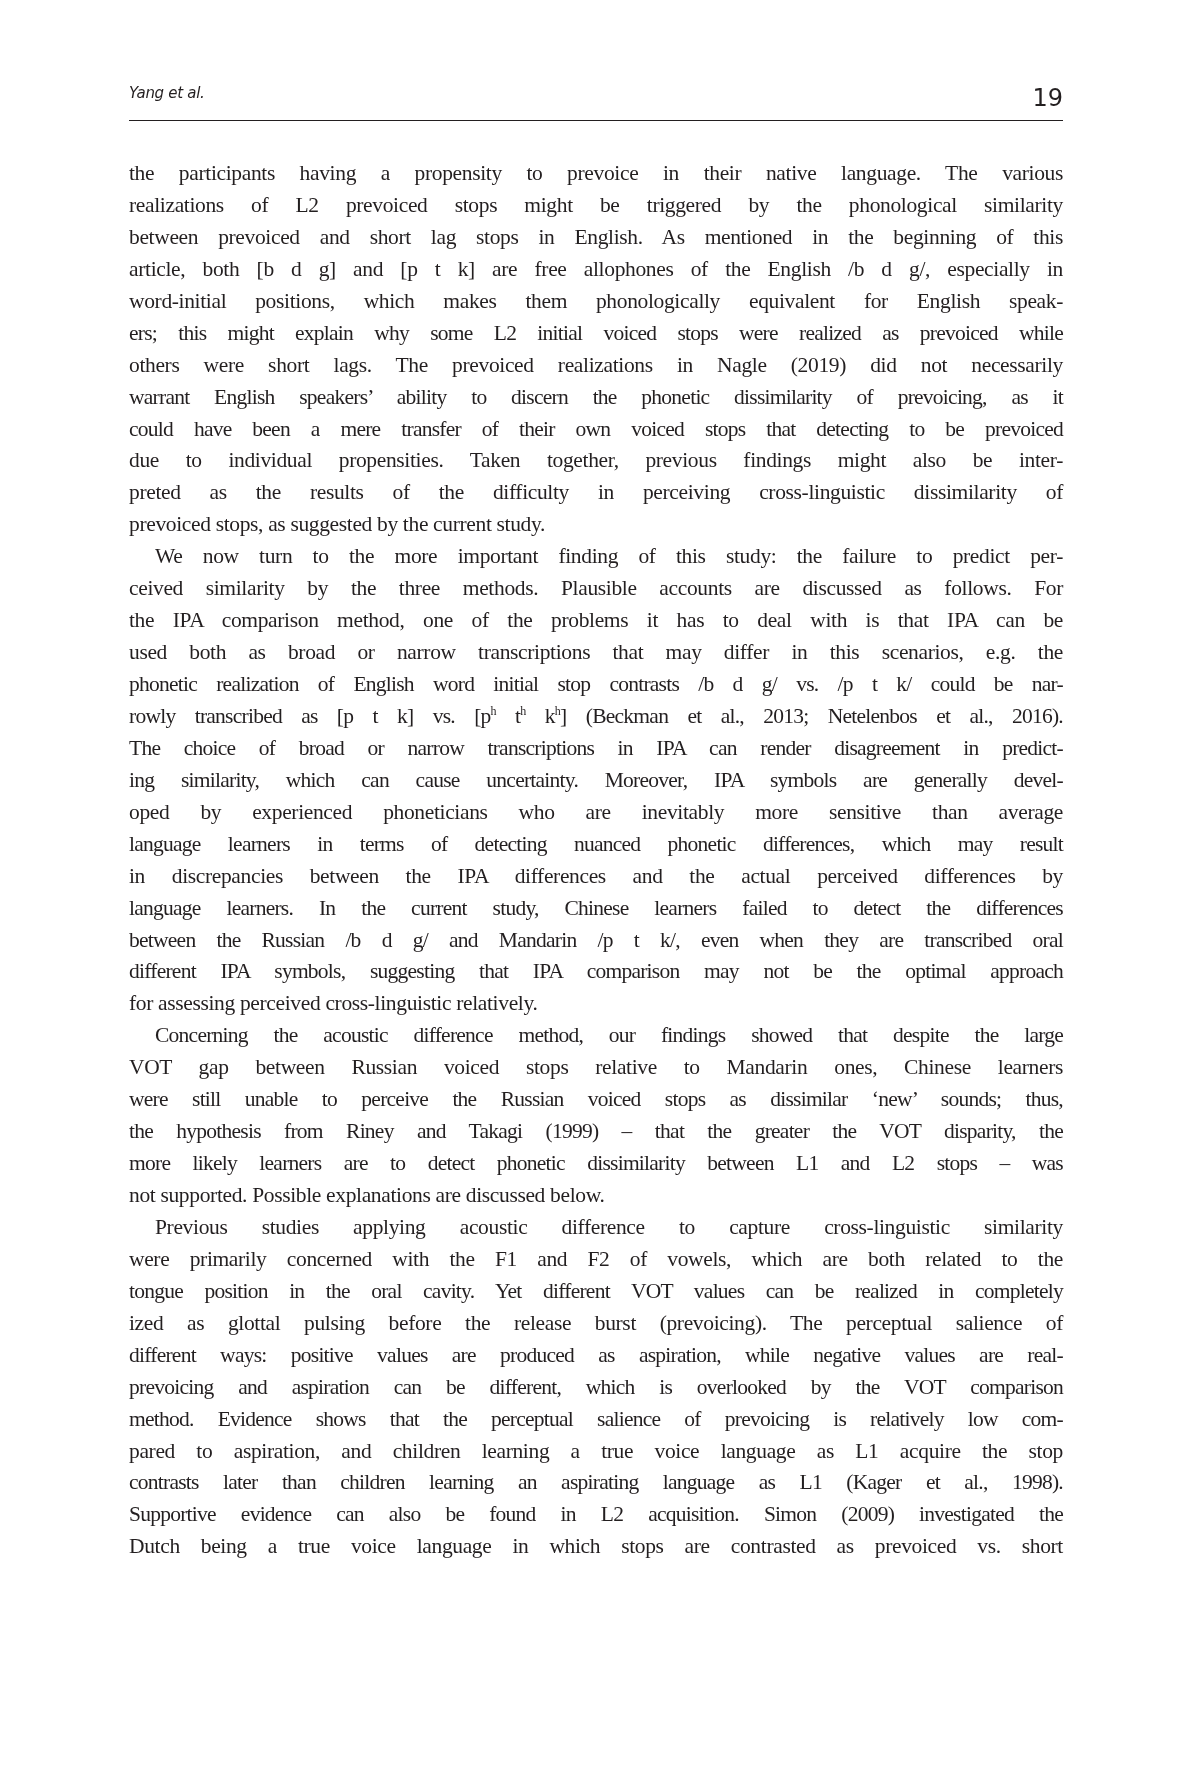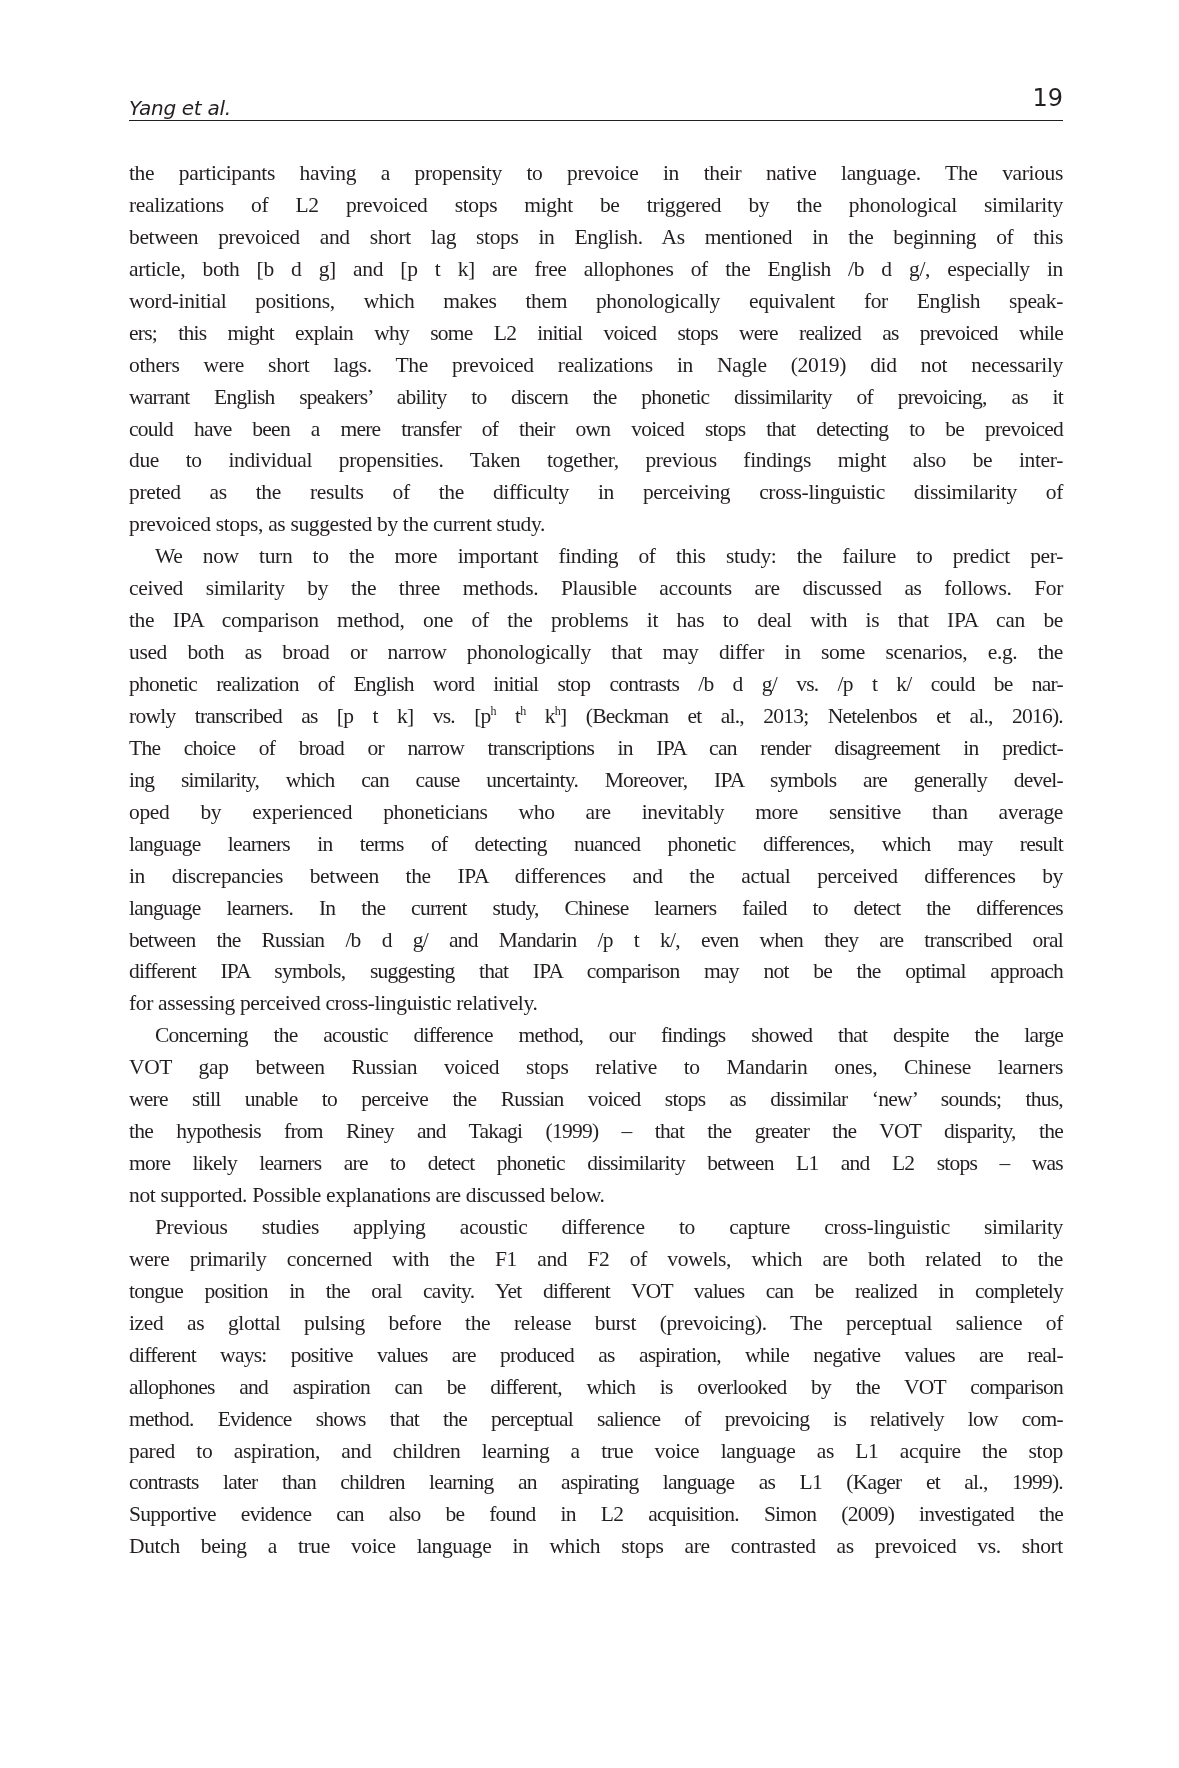--- a/index.html
+++ b/index.html
@@ -3,21 +3,21 @@
 <meta charset="utf-8">
 <style>
   html, body { margin: 0; padding: 0; background: #ffffff; }
   body { width: 1179px; height: 1768px; position: relative; overflow: hidden; }
   .page { position: absolute; left: 0; top: 0; width: 1179px; height: 1768px; background: #fff; }
   .running-head {
     position: absolute; left: 129px; top: 84px; width: 934px; height: 30px;
     font-family: "DejaVu Sans", "Liberation Sans", sans-serif; color: #231f20;
   }
   .running-head .authors {
-    position: absolute; left: 0; top: 12px; font-style: italic; font-size: 20px; letter-spacing: -0.3px;
+    position: absolute; left: 0; top: 0; font-style: italic; font-size: 15px; letter-spacing: -0.3px;
   }
   .running-head .page-number {
     position: absolute; right: 0; top: 0; font-size: 24px;
   }
   .rule { position: absolute; left: 129px; top: 120px; width: 934px; height: 1px; background: #231f20; }
   .body-text {
     position: absolute; left: 129px; top: 158px; width: 934px;
     font-family: "Liberation Serif", "DejaVu Serif", serif; color: #231f20;
     font-size: 21.5px; line-height: 31.95px;
   }
@@ -54,21 +54,21 @@
       <div class="line tight">could have been a mere transfer of their own voiced stops that detecting to be prevoiced</div>
       <div class="line">due to individual propensities. Taken together, previous findings might also be inter-</div>
       <div class="line">preted as the results of the difficulty in perceiving cross-linguistic dissimilarity of</div>
       <div class="line last">prevoiced stops, as suggested by the current study.</div>
     </div>
 
     <div>
       <div class="line indent">We now turn to the more important finding of this study: the failure to predict per-</div>
       <div class="line">ceived similarity by the three methods. Plausible accounts are discussed as follows. For</div>
       <div class="line">the IPA comparison method, one of the problems it has to deal with is that IPA can be</div>
-      <div class="line">used both as broad or narrow phonologically that may differ in some scenarios, e.g. the</div>
+      <div class="line">used both as broad or narrow transcriptions that may differ in this scenarios, e.g. the</div>
       <div class="line tight">phonetic realization of English word initial stop contrasts /b d g/ vs. /p t k/ could be nar-</div>
       <div class="line tight"><span>rowly transcribed as [p t k] vs. [p</span><sup>h</sup><span> t</span><sup>h</sup><span> k</span><sup>h</sup><span>] (Beckman et al., 2013; Netelenbos et al., 2016).</span></div>
       <div class="line tight">The choice of broad or narrow transcriptions in IPA can render disagreement in predict-</div>
       <div class="line tight">ing similarity, which can cause uncertainty. Moreover, IPA symbols are generally devel-</div>
       <div class="line">oped by experienced phoneticians who are inevitably more sensitive than average</div>
       <div class="line tight">language learners in terms of detecting nuanced phonetic differences, which may result</div>
       <div class="line">in discrepancies between the IPA differences and the actual perceived differences by</div>
       <div class="line tight">language learners. In the current study, Chinese learners failed to detect the differences</div>
       <div class="line tight">between the Russian /b d g/ and Mandarin /p t k/, even when they are transcribed oral</div>
       <div class="line tight">different IPA symbols, suggesting that IPA comparison may not be the optimal approach</div>
@@ -83,21 +83,21 @@
       <div class="line tight">more likely learners are to detect phonetic dissimilarity between L1 and L2 stops – was</div>
       <div class="line last">not supported. Possible explanations are discussed below.</div>
     </div>
 
     <div>
       <div class="line indent">Previous studies applying acoustic difference to capture cross-linguistic similarity</div>
       <div class="line">were primarily concerned with the F1 and F2 of vowels, which are both related to the</div>
       <div class="line tight">tongue position in the oral cavity. Yet different VOT values can be realized in completely</div>
       <div class="line">ized as glottal pulsing before the release burst (prevoicing). The perceptual salience of</div>
       <div class="line tight">different ways: positive values are produced as aspiration, while negative values are real-</div>
-      <div class="line tight">allophones and aspiration can be different, which is overlooked by the VOT comparison</div>
+      <div class="line tight">prevoicing and aspiration can be different, which is overlooked by the VOT comparison</div>
       <div class="line tight">method. Evidence shows that the perceptual salience of prevoicing is relatively low com-</div>
       <div class="line">pared to aspiration, and children learning a true voice language as L1 acquire the stop</div>
-      <div class="line tight">contrasts later than children learning an aspirating language as L1 (Kager et al., 1999).</div>
+      <div class="line tight">contrasts later than children learning an aspirating language as L1 (Kager et al., 1998).</div>
       <div class="line tight">Supportive evidence can also be found in L2 acquisition. Simon (2009) investigated the</div>
       <div class="line">Dutch being a true voice language in which stops are contrasted as prevoiced vs. short</div>
     </div>
   </div>
 </div>
 
 </body></html>

